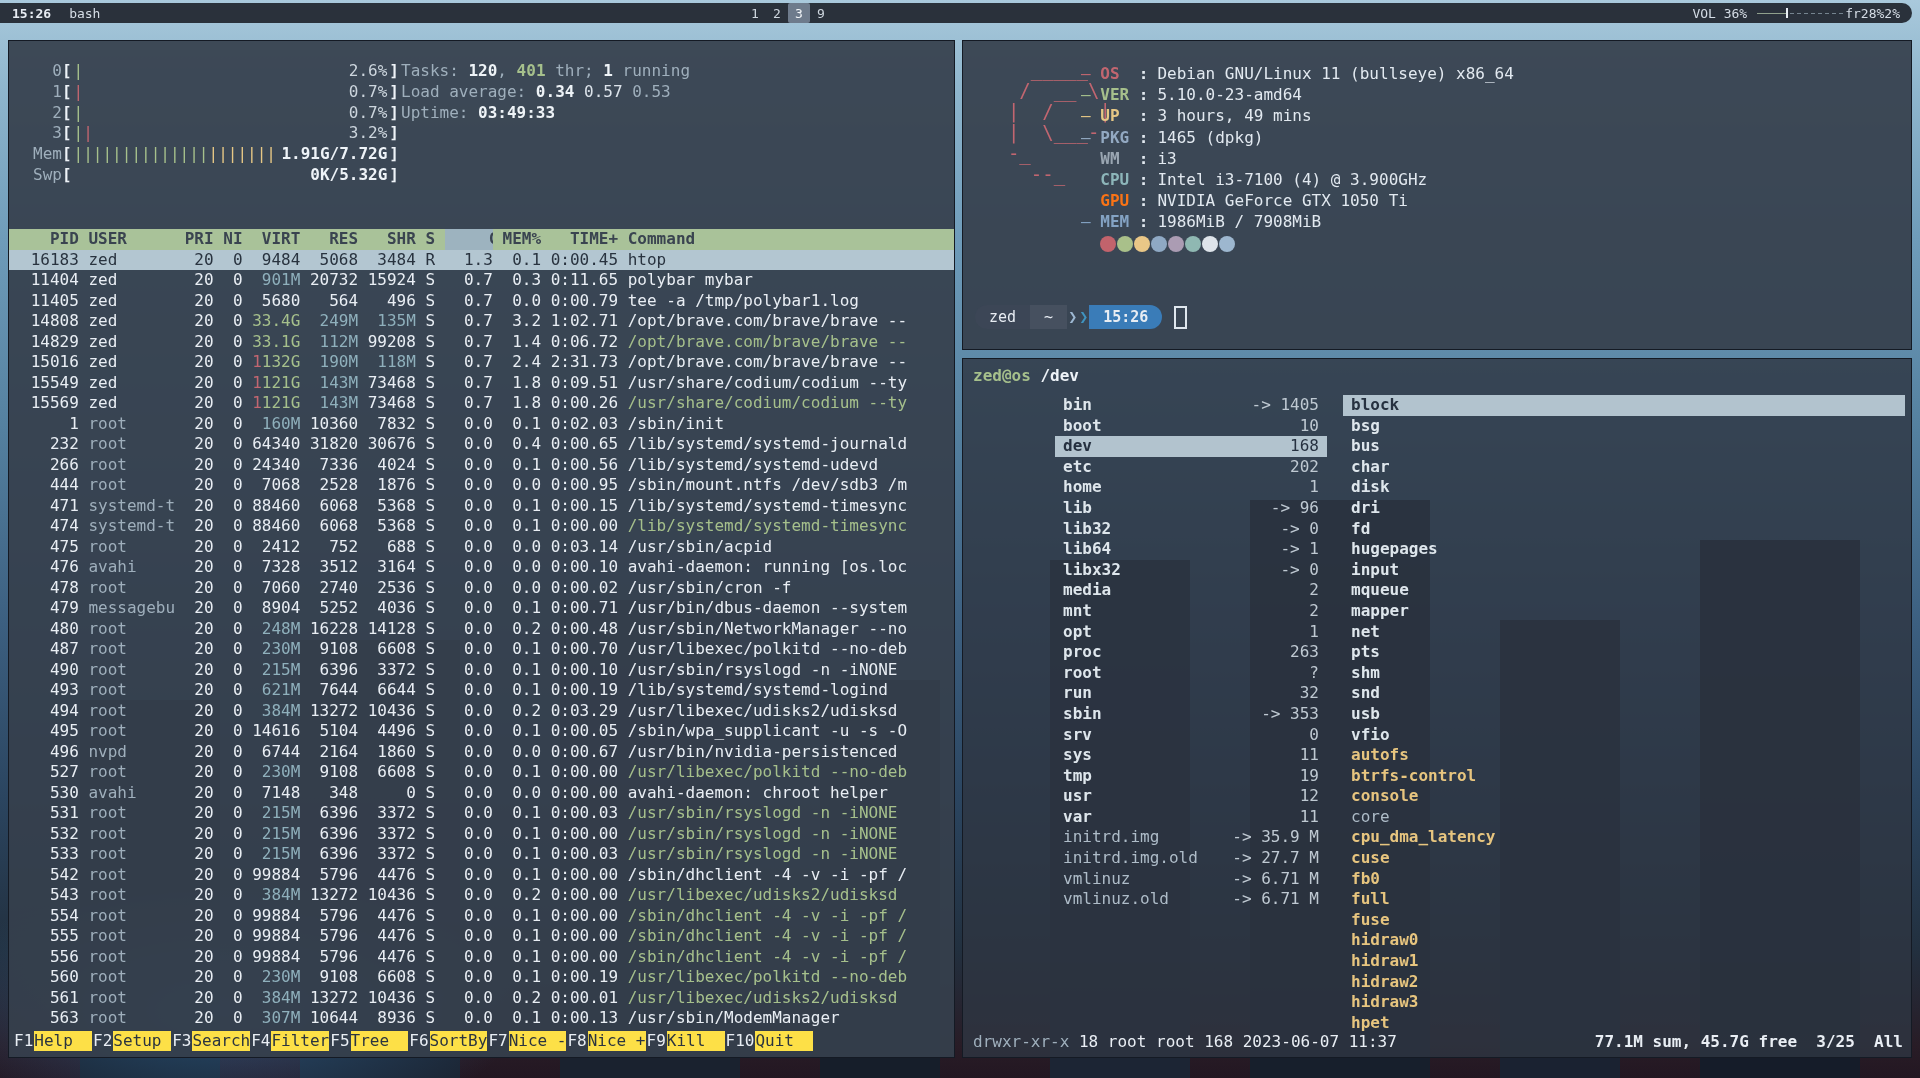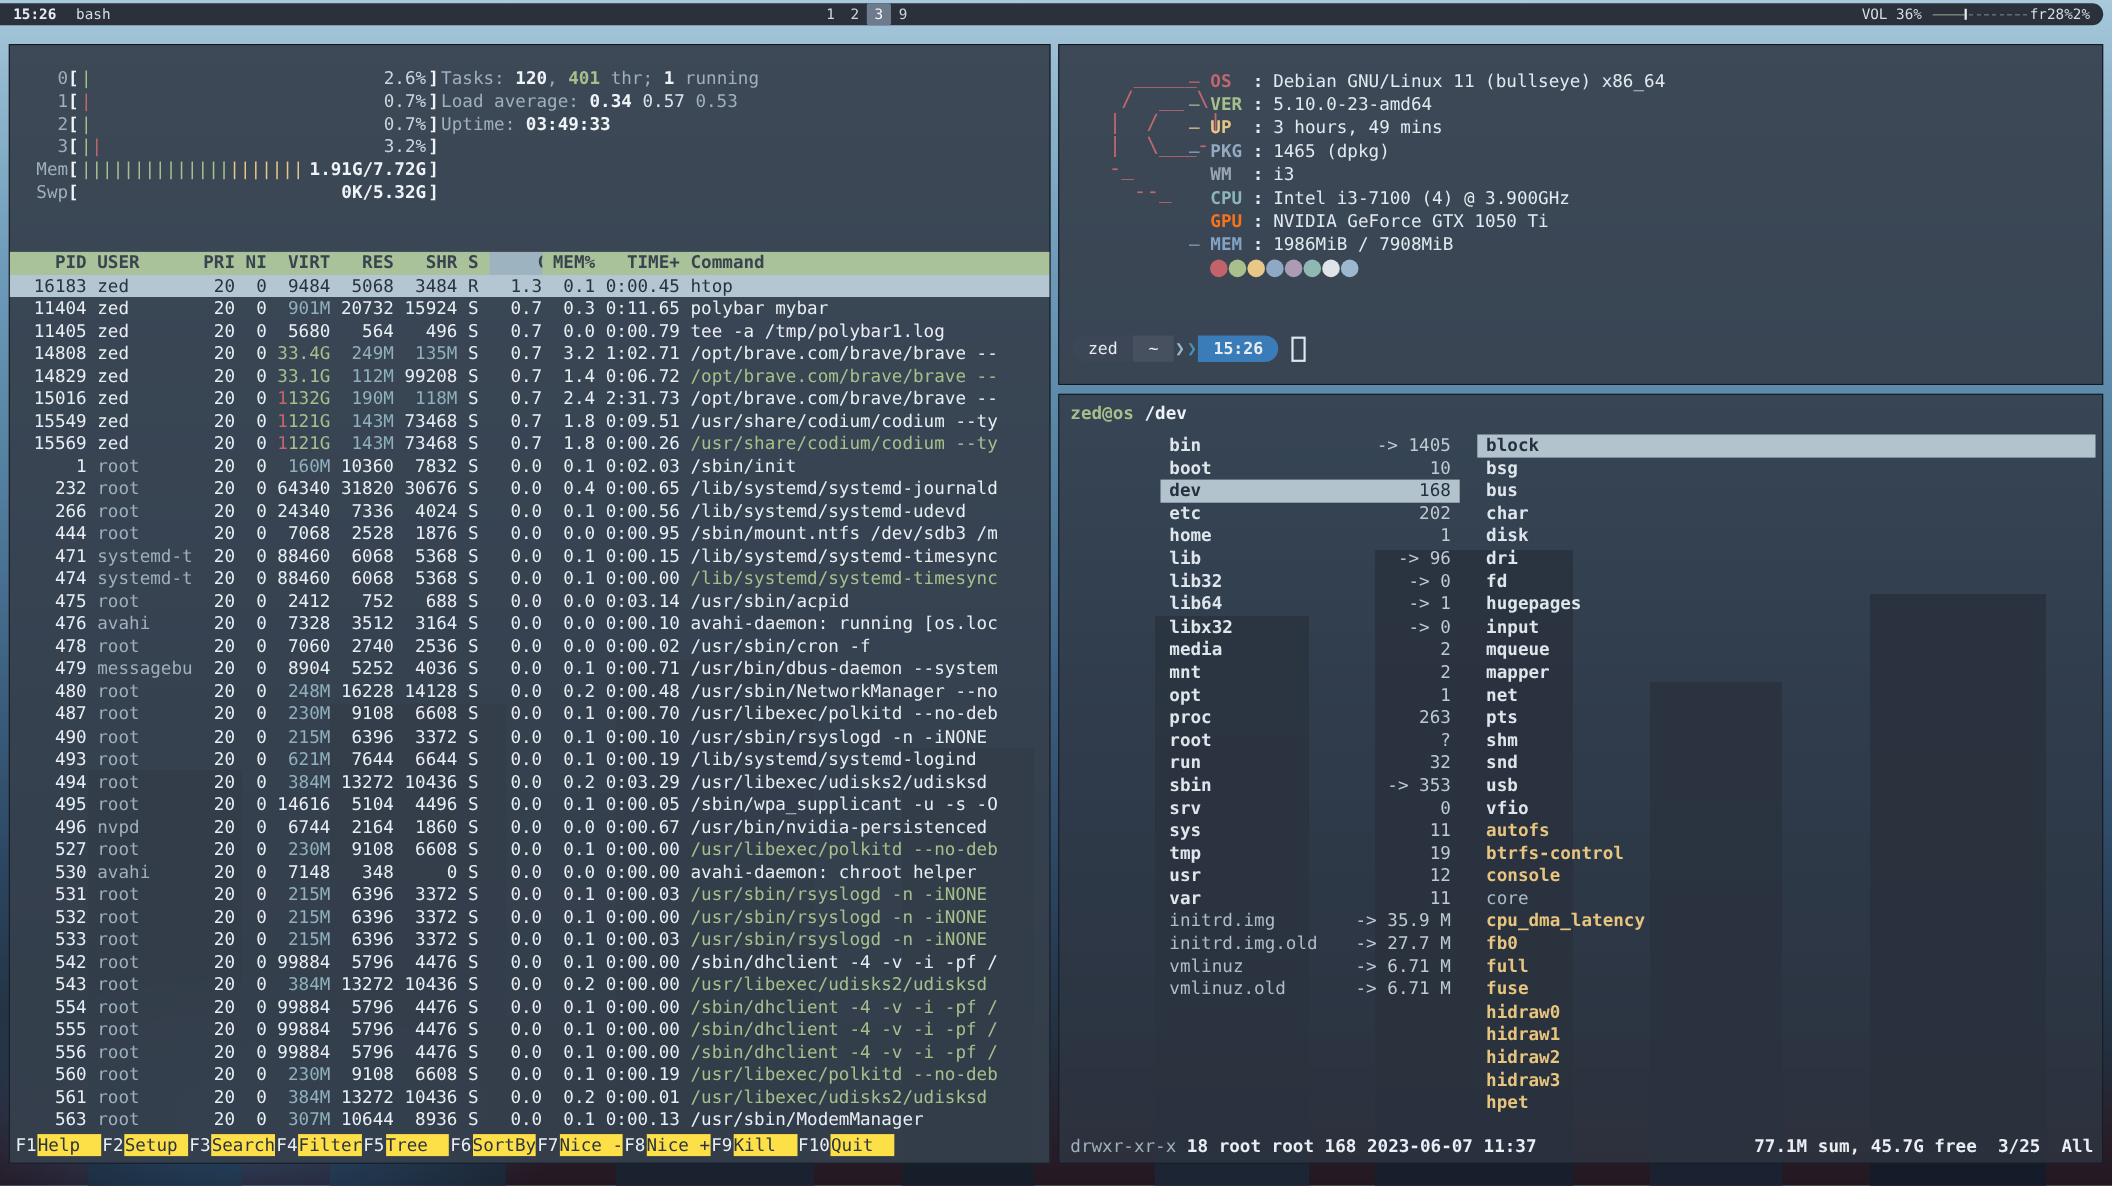--- a/index.html
+++ b/index.html
@@ -81,21 +81,21 @@
   #r-main{position:absolute;left:380px;top:36px;width:562px;}
   .rrow{display:flex;justify-content:space-between;line-height:20.6px;height:20.6px;padding:0 8px;white-space:pre;}
   .rname{overflow:hidden;}
   .rinfo{color:#bfc9d2;}
   .kind-d .rname{color:#dee6ec;font-weight:bold;}
   .kind-l .rname{color:#aebcc8;}
   .kind-f .rname{color:#e7c57f;font-weight:bold;}
   .rrow.rsel{background:#b2c3ce;}
   .rrow.rsel .rname,.rrow.rsel .rinfo{color:#263140 !important;}
   #r-status{position:absolute;left:10px;right:8px;bottom:5px;display:flex;justify-content:space-between;white-space:pre;line-height:20px;}
-  #rs-perms{color:#9fafbc;} #rs-meta{color:#e9eef4;font-weight:bold;margin-left:1ch;}
+  #rs-perms{color:#9fafbc;} #rs-meta{color:#e9eef4;font-weight:normal;margin-left:1ch;}
   #rs-right{color:#e9eef4;font-weight:bold;}
 </style>
 </head>
 <body>
 
 <div id="wall">
   <div class="bld" style="left:80px;top:700px;width:140px;height:378px;background:#17212d;"></div>
   <div class="bld" style="left:300px;top:640px;width:160px;height:438px;background:#1b2634;"></div>
   <div class="bld" style="left:560px;top:600px;width:180px;height:478px;background:#192331;"></div>
   <div class="bld" style="left:820px;top:680px;width:120px;height:398px;background:#151f2b;"></div>
@@ -279,20 +279,21 @@
       <div class="rrow kind-d"><span class="rname">pts</span></div>
       <div class="rrow kind-d"><span class="rname">shm</span></div>
       <div class="rrow kind-d"><span class="rname">snd</span></div>
       <div class="rrow kind-d"><span class="rname">usb</span></div>
       <div class="rrow kind-d"><span class="rname">vfio</span></div>
       <div class="rrow kind-f"><span class="rname">autofs</span></div>
       <div class="rrow kind-f"><span class="rname">btrfs-control</span></div>
       <div class="rrow kind-f"><span class="rname">console</span></div>
       <div class="rrow kind-l"><span class="rname">core</span></div>
       <div class="rrow kind-f"><span class="rname">cpu_dma_latency</span></div>
+      <div class="rrow kind-f"><span class="rname">cuse</span></div>
       <div class="rrow kind-f"><span class="rname">fb0</span></div>
       <div class="rrow kind-f"><span class="rname">full</span></div>
       <div class="rrow kind-f"><span class="rname">fuse</span></div>
       <div class="rrow kind-f"><span class="rname">hidraw0</span></div>
       <div class="rrow kind-f"><span class="rname">hidraw1</span></div>
       <div class="rrow kind-f"><span class="rname">hidraw2</span></div>
       <div class="rrow kind-f"><span class="rname">hidraw3</span></div>
       <div class="rrow kind-f"><span class="rname">hpet</span></div>
     </div>
   <div id="r-status">

